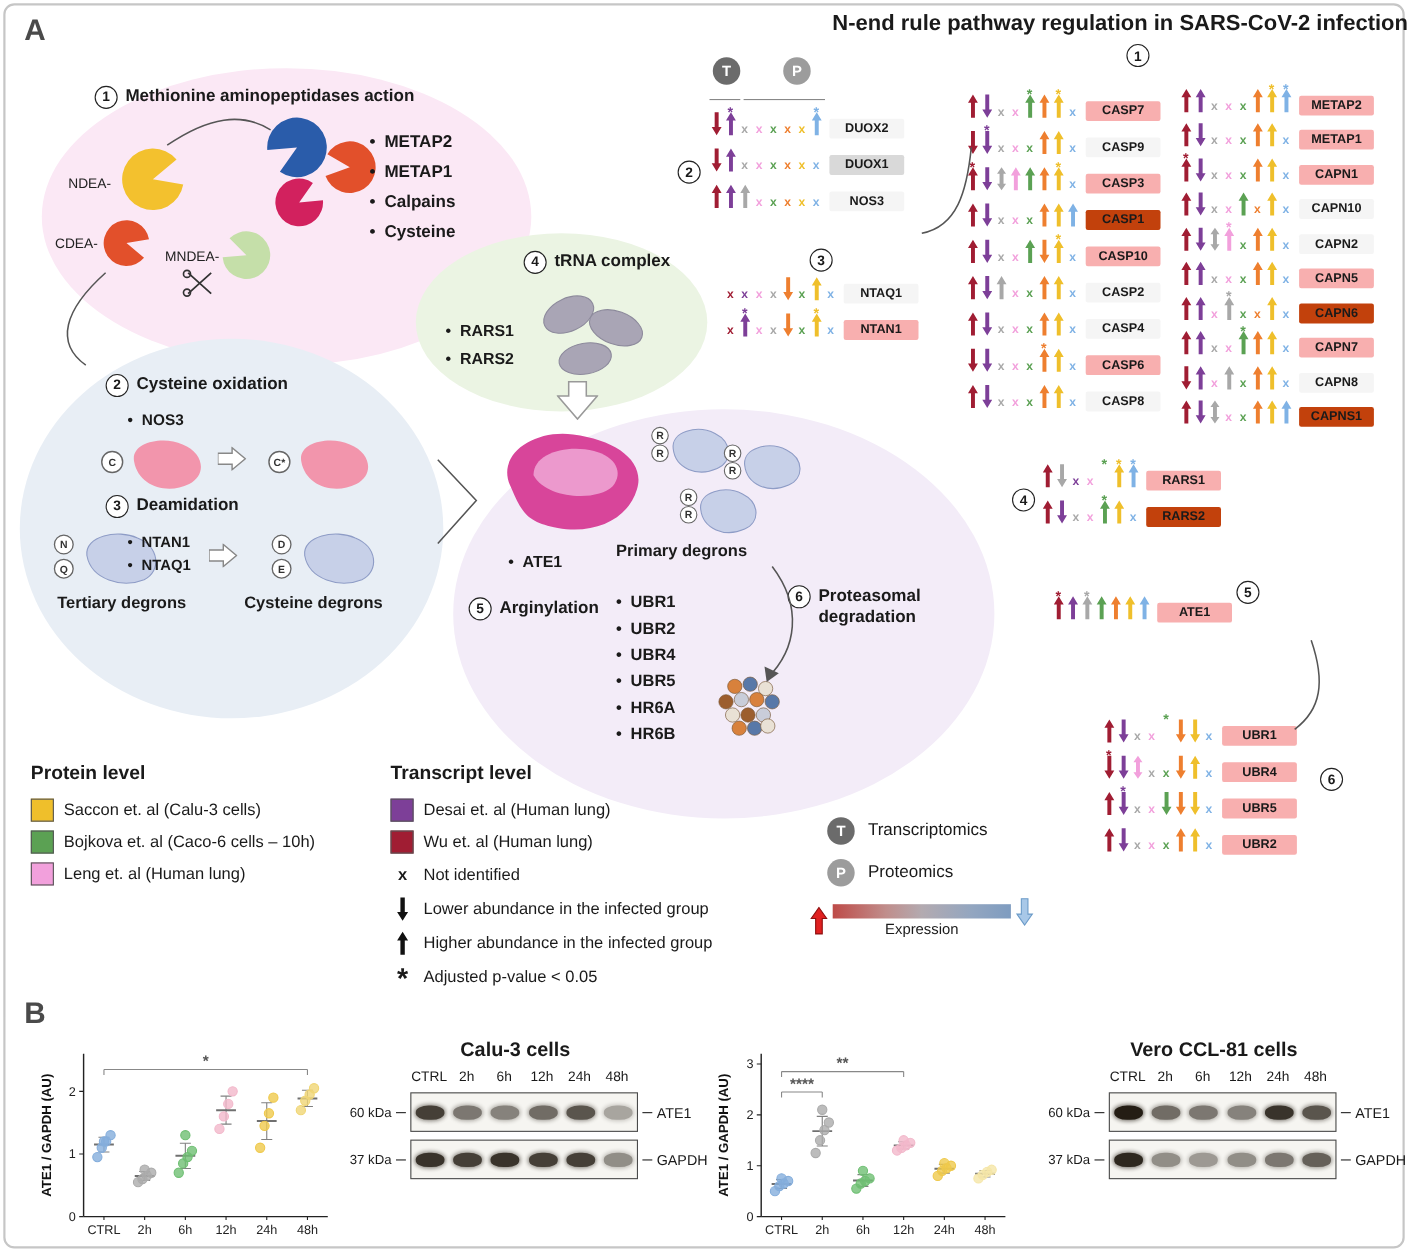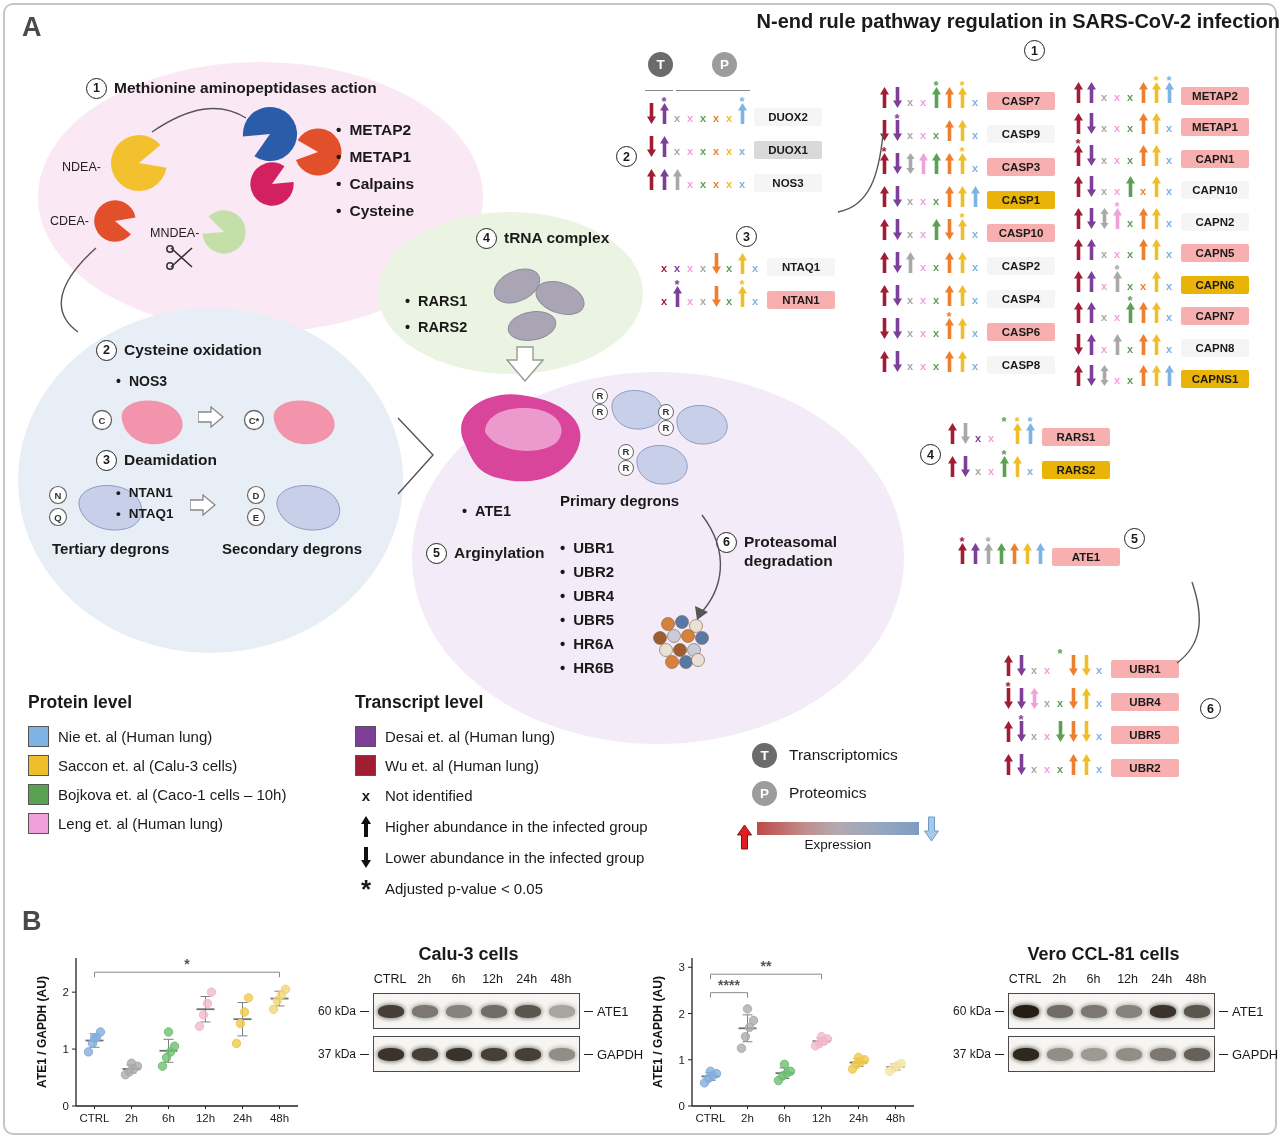--- a/index.html
+++ b/index.html
@@ -21,21 +21,21 @@
   .bullet::before{content:"•";margin-right:8px}
   
   .arrow-panel{position:absolute}
   .arrow-row{display:flex;align-items:center;height:33px}
   .panel-tight .arrow-row{height:31.5px}
   .syms{display:flex;gap:1px;margin-right:6px}
   .sym{position:relative;width:12px;height:24px;display:flex;justify-content:center;align-items:flex-end}
   .sym-star{position:absolute;top:-9px;left:50%;transform:translateX(-50%);font-weight:bold;font-size:13px;line-height:12px}
   .sym-x{font-weight:bold;font-size:11px;line-height:22px}
   .chip{min-width:56px;text-align:center;font-size:11.5px;font-weight:bold;padding:3px 6px;border-radius:2px;white-space:nowrap}
-  .chip-red{background:#F8AFAF}.chip-blue{background:#eab308}.chip-white{background:#F5F5F5}.chip-gray{background:#D9D9D9}
+  .chip-red{background:#F8AFAF}.chip-blue{background:#c2410c}.chip-white{background:#F5F5F5}.chip-gray{background:#D9D9D9}
   .hline{border-top:1.7px solid #888}
   .tp-circle{display:inline-flex;width:25px;height:25px;border-radius:50%;color:#fff;font-weight:bold;
              align-items:center;justify-content:center;font-size:13.5px}
   
   .legend-title{position:absolute;font-size:17.5px;font-weight:bold}
   .legend-list{position:absolute}
   .legend-item{display:flex;align-items:center;gap:9px;height:29px;font-size:15px}
   .legend-swatch{width:19px;height:19px;border:1px solid #555;flex:none}
   .sym-legend-item{display:flex;align-items:center;gap:10px;height:31px;font-size:15px}
   .sym-legend-icon{width:18px;display:flex;justify-content:center;font-weight:bold}
@@ -150,21 +150,21 @@
   <polygon points="0,6 13,6 13,1 25,11 13,21 13,16 0,16" fill="#fff" stroke="#888" stroke-width="1.3"></polygon>
   </svg>
 <svg class="abs" style="left:243px;top:475px" width="115" height="62" viewBox="0 0 115 62">
   <path d="M34,30 C32,12 62,6 80,14 C100,22 102,44 86,52 C66,60 38,52 34,30 Z" stroke="#8E9CC6" fill="#C7D0E8"></path>
   <circle cx="13" cy="20" r="8.5" fill="#fff" stroke="#666" stroke-width="1.2"></circle>
   <text x="13" y="23.5" class="blob-letter">D</text>
   <circle cx="13" cy="42" r="8.5" fill="#fff" stroke="#666" stroke-width="1.2"></circle>
   <text x="13" y="45.5" class="blob-letter">E</text>
   </svg>
 <div class="caption" style="left:52px;top:540px">Tertiary degrons</div>
-<div class="caption" style="left:222px;top:540px">Secondary degrons</div>
+<div class="caption" style="left:222px;top:540px">Cysteine degrons</div>
 
 <div class="sec-header" style="left:476px;top:228px">
   <span class="circ-num">4</span>
   <span>tRNA complex</span>
 </div>
 <div class="bullets" style="left:405px;top:288px;font-size:14.5px;line-height:26px">
     <div class="bullet">RARS1</div>
     <div class="bullet">RARS2</div>
   </div>
 <svg class="abs" style="left:472px;top:248px" width="145" height="112" viewBox="0 0 145 112">
@@ -1460,30 +1460,26 @@
   <path d="M398,418 L433,455 L398,494"></path>
   <path d="M702,515 C730,552 724,590 698,616"></path>
   <path d="M695,606 L697,620 L708,612 Z" style="fill:#555;stroke:none"></path>
   <path d="M838,212 C870,206 879,174 883,134"></path>
   <path d="M1192,582 C1205,620 1201,645 1177,663"></path>
 </svg>
 
 <div class="legend-title" style="left:28px;top:692px">Protein level</div>
 <div class="legend-list" style="left:28px;top:722px">
     <div class="legend-item">
-      <span class="legend-swatch" style="background: rgb(127, 178, 229);"></span>
-      <span>Nie et. al (Human lung)</span>
-    </div>
-    <div class="legend-item">
       <span class="legend-swatch" style="background: rgb(239, 191, 43);"></span>
       <span>Saccon et. al (Calu-3 cells)</span>
     </div>
     <div class="legend-item">
       <span class="legend-swatch" style="background: rgb(91, 161, 83);"></span>
-      <span>Bojkova et. al (Caco-1 cells – 10h)</span>
+      <span>Bojkova et. al (Caco-6 cells – 10h)</span>
     </div>
     <div class="legend-item">
       <span class="legend-swatch" style="background: rgb(242, 160, 220);"></span>
       <span>Leng et. al (Human lung)</span>
     </div>
   </div>
 <div class="legend-title" style="left:355px;top:692px">Transcript level</div>
 <div class="legend-list" style="left:355px;top:722px">
     <div class="legend-item">
       <span class="legend-swatch" style="background: rgb(125, 63, 152);"></span>
@@ -1491,36 +1487,36 @@
     </div>
     <div class="legend-item">
       <span class="legend-swatch" style="background: rgb(160, 29, 51);"></span>
       <span>Wu et. al (Human lung)</span>
     </div>
   </div>
 <div class="legend-list" style="left:357px;top:780px">
     <div class="sym-legend-item">
       <span class="sym-legend-icon" style="font-size: 15px;">x</span>
       <span>Not identified</span>
+    </div>
+    <div class="sym-legend-item">
+      <span class="sym-legend-icon">
+        <svg width="12" height="23" viewBox="0 0 12 23">
+          <path d="M6 22 L1 14 H4 V1 H8 V14 H11 Z" fill="#111"></path>
+        </svg>
+      </span>
+      <span>Lower abundance in the infected group</span>
     </div>
     <div class="sym-legend-item">
       <span class="sym-legend-icon">
         <svg width="12" height="23" viewBox="0 0 12 23">
           <path d="M6 1 L11 9 H8 V22 H4 V9 H1 Z" fill="#111"></path>
         </svg>
       </span>
       <span>Higher abundance in the infected group</span>
-    </div>
-    <div class="sym-legend-item">
-      <span class="sym-legend-icon">
-        <svg width="12" height="23" viewBox="0 0 12 23">
-          <path d="M6 22 L1 14 H4 V1 H8 V14 H11 Z" fill="#111"></path>
-        </svg>
-      </span>
-      <span>Lower abundance in the infected group</span>
     </div>
     <div class="sym-legend-item">
       <span class="sym-legend-icon" style="font-size: 26px; line-height: 30px;">*</span>
       <span>Adjusted p-value &lt; 0.05</span>
     </div>
   </div>
 <div class="legend-list" style="left:752px;top:736px">
     <div class="tp-row">
       <span class="tp-circle" style="background: rgb(107, 107, 107);">T</span>
       <span>Transcriptomics</span>

